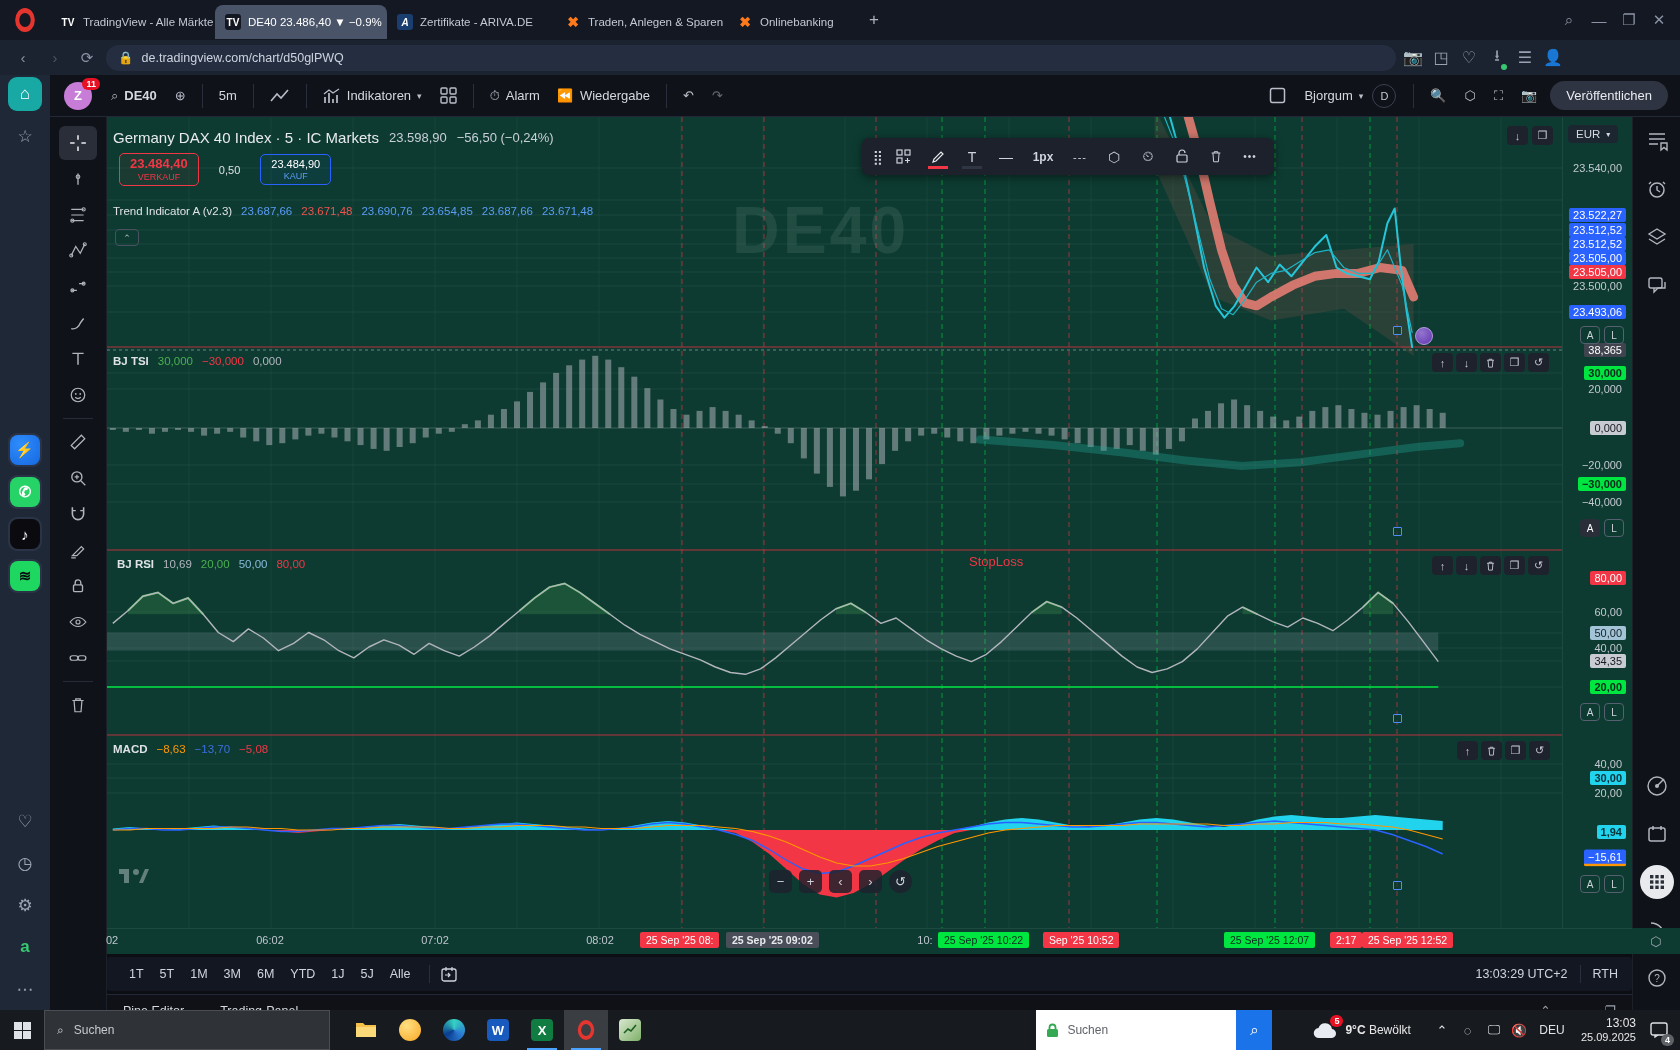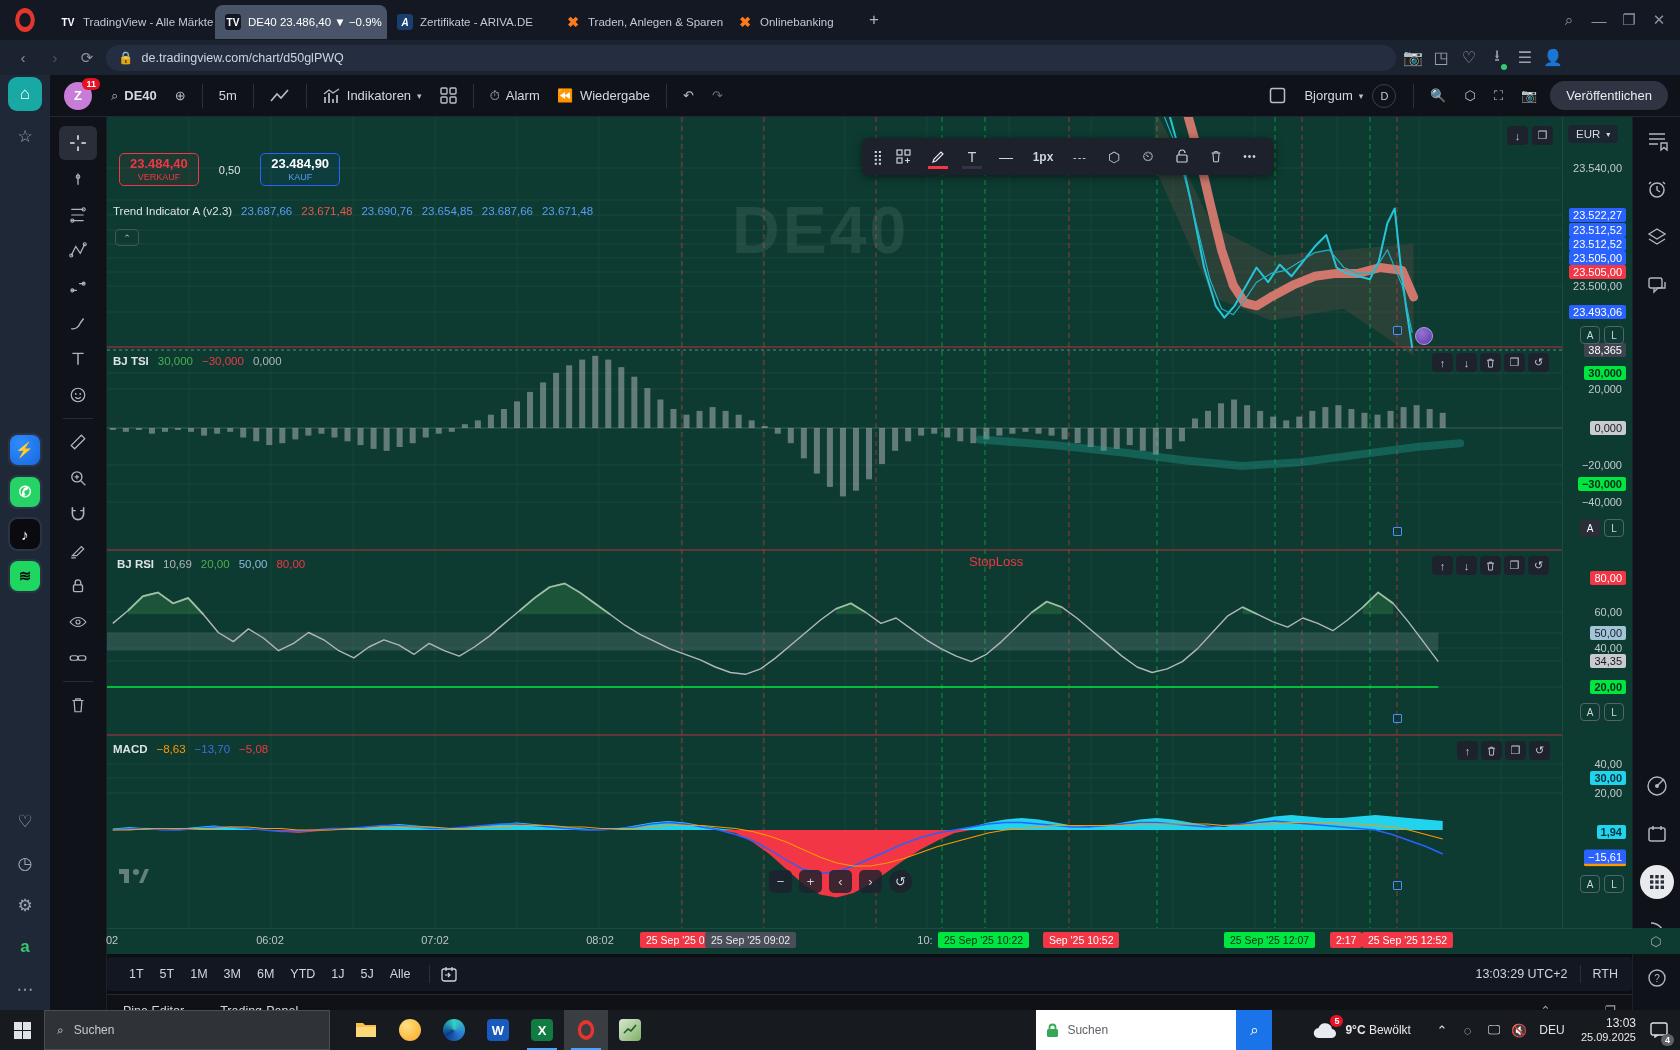--- a/index.html
+++ b/index.html
@@ -510,28 +510,33 @@
         <polyline points="1135.5,490.1 1150.6,497.3" fill="none" stroke="#4caf50" stroke-width="2"></polyline>
         <polygon points="1256.0,497.3 1256.0,490.1 1271.1,475.5 1286.1,486.4 1286.1,497.3" fill="rgba(76,175,80,0.22)"></polygon>
         <polyline points="1256.0,490.1 1271.1,475.5 1286.1,486.4" fill="none" stroke="#4caf50" stroke-width="2"></polyline>
         <polyline points="5.8,506.4 20.9,493.7 35.9,479.2 51.0,475.5 66.1,486.4 81.1,481.0 96.2,497.3 111.3,515.5 126.3,524.6 141.4,511.9 156.4,521.0 171.5,533.7 186.6,526.4 201.6,515.5 216.7,522.8 231.8,533.7 246.8,540.9 261.9,530.0 276.9,522.8 292.0,528.2 307.1,537.3 322.1,526.4 337.2,533.7 352.3,539.1 367.3,530.0 382.4,519.1 397.4,506.4 412.5,493.7 427.6,481.0 442.6,470.1 457.7,466.5 472.8,475.5 487.8,486.4 502.9,497.3 517.9,508.2 533.0,517.3 548.1,524.6 563.1,531.9 578.2,537.3 593.3,542.8 608.3,550.0 623.4,555.5 638.4,557.3 653.5,551.9 668.6,540.9 683.6,528.2 698.7,515.5 713.8,502.8 728.8,491.9 743.9,486.4 758.9,495.5 774.0,506.4 789.1,501.0 804.1,511.9 819.2,522.8 834.3,531.9 849.3,539.1 864.4,544.6 879.4,537.3 894.5,524.6 909.6,510.1 924.6,495.5 939.7,484.6 954.8,490.1 969.8,501.0 984.9,513.7 999.9,526.4 1015.0,539.1 1030.1,550.0 1045.1,555.5 1060.2,551.9 1075.3,544.6 1090.3,531.9 1105.4,515.5 1120.4,499.2 1135.5,490.1 1150.6,497.3 1165.6,504.6 1180.7,510.1 1195.8,501.0 1210.8,506.4 1225.9,513.7 1240.9,502.8 1256.0,490.1 1271.1,475.5 1286.1,486.4 1301.2,504.6 1316.3,524.6 1331.3,544.6" fill="none" stroke="#b2b5be" stroke-width="1.4" stroke-linejoin="round"></polyline>
         <path d="M5.82 713 L5.8 711.5 L22.7 710.0 L39.5 711.5 L56.3 713.0 L73.2 711.5 L90.0 710.0 L106.8 708.5 L123.7 710.0 L140.5 711.5 L157.3 713.0 L174.2 713.0 L191.0 713.0 L207.8 713.0 L224.7 713.0 L241.5 711.5 L258.3 710.0 L275.2 708.5 L292.0 707.0 L308.8 708.5 L325.7 710.0 L342.5 711.5 L359.3 710.0 L376.2 708.5 L393.0 707.0 L409.8 705.5 L426.7 707.0 L443.5 708.5 L460.3 710.0 L477.2 711.5 L494.0 713.0 L510.8 711.5 L527.7 708.5 L544.5 705.5 L561.3 704.0 L578.2 705.5 L595.0 708.5 L611.8 711.5 L628.7 713.0 L645.5 713.0 L662.3 713.0 L679.2 713.0 L696.0 713.0 L712.8 713.0 L729.7 713.0 L746.5 713.0 L763.3 713.0 L780.2 713.0 L797.0 713.0 L813.8 713.0 L830.7 713.0 L847.5 713.0 L864.3 710.0 L881.2 705.5 L898.0 702.5 L914.8 701.0 L931.7 702.5 L948.5 705.5 L965.3 708.5 L982.2 710.0 L999.0 708.5 L1015.8 705.5 L1032.7 702.5 L1049.5 701.0 L1066.3 702.5 L1083.2 705.5 L1100.0 708.5 L1116.9 710.0 L1133.7 707.0 L1150.5 702.5 L1167.4 699.5 L1184.2 698.0 L1201.0 699.5 L1217.9 701.0 L1234.7 701.0 L1251.5 699.5 L1268.4 698.0 L1285.2 699.5 L1302.0 701.0 L1318.9 702.5 L1335.7 704.0 L1335.69 713 Z" fill="#22d3ee"></path>
         <path d="M5.82 713 L5.8 713.0 L22.7 713.0 L39.5 713.0 L56.3 713.0 L73.2 713.0 L90.0 713.0 L106.8 713.0 L123.7 713.0 L140.5 713.0 L157.3 713.0 L174.2 714.5 L191.0 716.0 L207.8 714.5 L224.7 713.0 L241.5 713.0 L258.3 713.0 L275.2 713.0 L292.0 713.0 L308.8 713.0 L325.7 713.0 L342.5 713.0 L359.3 713.0 L376.2 713.0 L393.0 713.0 L409.8 713.0 L426.7 713.0 L443.5 713.0 L460.3 713.0 L477.2 713.0 L494.0 713.0 L510.8 713.0 L527.7 713.0 L544.5 713.0 L561.3 713.0 L578.2 713.0 L595.0 713.0 L611.8 713.0 L628.7 716.0 L645.5 725.0 L662.3 737.0 L679.2 752.0 L696.0 767.0 L712.8 777.5 L729.7 780.5 L746.5 776.0 L763.3 767.0 L780.2 755.0 L797.0 743.0 L813.8 732.5 L830.7 723.5 L847.5 716.0 L864.3 713.0 L881.2 713.0 L898.0 713.0 L914.8 713.0 L931.7 713.0 L948.5 713.0 L965.3 713.0 L982.2 713.0 L999.0 713.0 L1015.8 713.0 L1032.7 713.0 L1049.5 713.0 L1066.3 713.0 L1083.2 713.0 L1100.0 713.0 L1116.9 713.0 L1133.7 713.0 L1150.5 713.0 L1167.4 713.0 L1184.2 713.0 L1201.0 713.0 L1217.9 713.0 L1234.7 713.0 L1251.5 713.0 L1268.4 713.0 L1285.2 713.0 L1302.0 713.0 L1318.9 713.0 L1335.7 713.0 L1335.69 713 Z" fill="#f23645"></path>
         <polyline points="5.8,713.0 22.7,711.5 39.5,711.5 56.3,713.0 73.2,713.0 90.0,711.5 106.8,710.0 123.7,710.0 140.5,711.5 157.3,713.0 174.2,714.5 191.0,714.5 207.8,713.0 224.7,711.5 241.5,711.5 258.3,710.0 275.2,708.5 292.0,708.5 308.8,710.0 325.7,711.5 342.5,711.5 359.3,710.0 376.2,708.5 393.0,707.0 409.8,707.0 426.7,708.5 443.5,710.0 460.3,711.5 477.2,713.0 494.0,713.0 510.8,711.5 527.7,710.0 544.5,707.0 561.3,705.5 578.2,707.0 595.0,710.0 611.8,713.0 628.7,717.5 645.5,723.5 662.3,732.5 679.2,743.0 696.0,752.0 712.8,756.5 729.7,755.0 746.5,749.0 763.3,741.5 780.2,734.0 797.0,726.5 813.8,720.5 830.7,716.0 847.5,713.0 864.3,710.0 881.2,707.0 898.0,705.5 914.8,705.5 931.7,707.0 948.5,708.5 965.3,710.0 982.2,710.0 999.0,708.5 1015.8,707.0 1032.7,705.5 1049.5,705.5 1066.3,707.0 1083.2,708.5 1100.0,710.0 1116.9,708.5 1133.7,707.0 1150.5,705.5 1167.4,704.0 1184.2,705.5 1201.0,707.0 1217.9,708.5 1234.7,710.0 1251.5,711.5 1268.4,713.0 1285.2,717.5 1302.0,723.5 1318.9,729.5 1335.7,737.0" fill="none" stroke="#2962ff" stroke-width="1.4"></polyline>
         <polyline points="5.8,713.0 22.7,713.0 39.5,711.5 56.3,711.5 73.2,711.5 90.0,711.5 106.8,711.5 123.7,710.0 140.5,710.0 157.3,711.5 174.2,711.5 191.0,713.0 207.8,713.0 224.7,713.0 241.5,711.5 258.3,711.5 275.2,710.0 292.0,710.0 308.8,710.0 325.7,710.0 342.5,711.5 359.3,711.5 376.2,710.0 393.0,710.0 409.8,708.5 426.7,708.5 443.5,708.5 460.3,710.0 477.2,710.0 494.0,711.5 510.8,711.5 527.7,711.5 544.5,710.0 561.3,708.5 578.2,708.5 595.0,708.5 611.8,710.0 628.7,711.5 645.5,714.5 662.3,719.0 679.2,725.0 696.0,732.5 712.8,740.0 729.7,746.0 746.5,749.0 763.3,749.0 780.2,746.0 797.0,741.5 813.8,735.5 830.7,729.5 847.5,725.0 864.3,720.5 881.2,716.0 898.0,713.0 914.8,711.5 931.7,710.0 948.5,708.5 965.3,708.5 982.2,708.5 999.0,708.5 1015.8,708.5 1032.7,707.0 1049.5,707.0 1066.3,707.0 1083.2,707.0 1100.0,707.0 1116.9,708.5 1133.7,708.5 1150.5,707.0 1167.4,707.0 1184.2,705.5 1201.0,705.5 1217.9,705.5 1234.7,707.0 1251.5,707.0 1268.4,708.5 1285.2,710.0 1302.0,713.0 1318.9,717.5 1335.7,722.0" fill="none" stroke="#ff9800" stroke-width="1.2"></polyline>
       </svg>
 
+    <div class="abs row" style="left:6px;top:12px;gap:10px">
+      <span class="hdr-title">Germany DAX 40 Index · 5 · IC Markets</span>
+      <span class="hdr-num">23.598,90</span>
+      <span class="hdr-num">−56,50 (−0,24%)</span>
+    </div>
     <div class="abs row" style="left:12px;top:36px;gap:20px">
       <div class="qbox" style="border:1px solid #f23645;background:rgba(242,54,69,.06)">
         <div style="color:#f23645;font-weight:bold;font-size:13px">23.484,40</div>
         <div style="color:#f23645;font-size:9px">VERKAUF</div>
       </div>
       <div style="color:#dfe2e8;font-size:11px">0,50</div>
       <div class="qbox" style="border:1px solid #2962ff;background:rgba(41,98,255,.06)">
-        <div style="color:#fff;font-weight:bold;font-size:13px">23.484,90</div>
+        <div style="color:#fff;font-weight:normal;font-size:11px">23.484,90</div>
         <div style="color:#5b9cf6;font-size:9px">KAUF</div>
       </div>
     </div>
     <div class="abs row" style="left:6px;top:88px;gap:9px;font-size:11.5px">
       <span style="color:#dfe2e8">Trend Indicator A (v2.3)</span>
       <span style="color: rgb(91, 156, 246);">23.687,66</span>
       <span style="color: rgb(239, 83, 80);">23.671,48</span>
       <span style="color: rgb(91, 156, 246);">23.690,76</span>
       <span style="color: rgb(91, 156, 246);">23.654,85</span>
       <span style="color: rgb(91, 156, 246);">23.687,66</span>
@@ -779,21 +784,21 @@
     <div style="height:8px"></div>
   </div>
 
   <div id="taxis" class="abs">
       <div class="tl" style="left: 5px;">02</div>
       <div class="tl" style="left: 163px;">06:02</div>
       <div class="tl" style="left: 328px;">07:02</div>
       <div class="tl" style="left: 493px;">08:02</div>
       <div class="tl" style="left: 818px;">10:</div>
       <div class="tb t-red" style="left: 533px;">25 Sep '25  08:</div>
-      <div class="tb t-gray" style="left: 598px;">25 Sep '25  09:02</div>
+      <div class="tb t-gray" style="left: 619px; font-weight: bold;">25 Sep '25  09:02</div>
       <div class="tb t-green" style="left: 831px;">25 Sep '25  10:22</div>
       <div class="tb t-red" style="left: 936px;">Sep '25  10:52</div>
       <div class="tb t-green" style="left: 1117px;">25 Sep '25  12:07</div>
       <div class="tb t-red" style="left: 1223px;">2:17</div>
       <div class="tb t-red" style="left: 1255px;">25 Sep '25  12:52</div>
     </div>
   <div class="abs" style="left:1632px;top:928px;width:48px;height:26px;background:#0d3b31;display:flex;align-items:center;justify-content:center">
     <span style="color:#9aa4ad;font-size:13px">⬡</span>
   </div>
 

